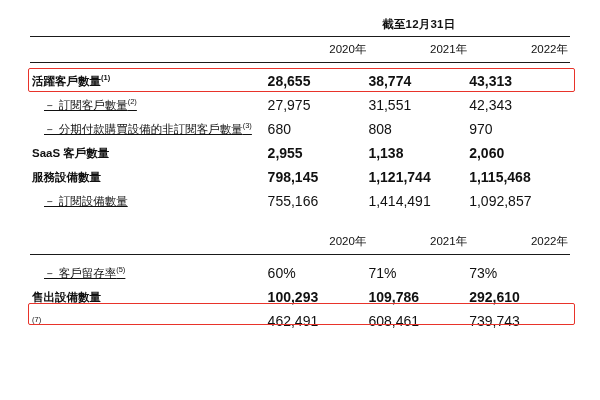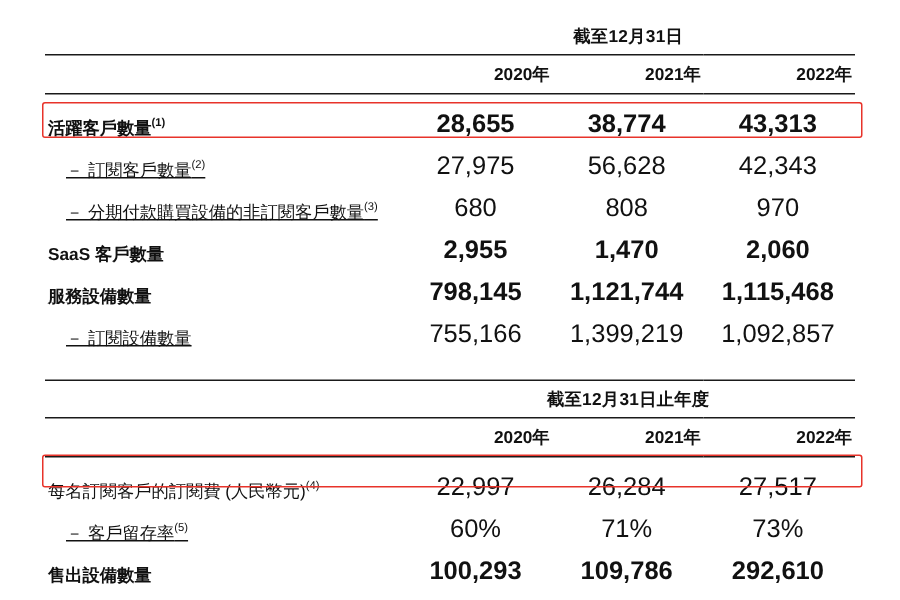--- a/index.html
+++ b/index.html
@@ -46,36 +46,36 @@
 
   .hdr-span {
     text-align: center;
     font-weight: bold;
     font-size: 11.5px;
     padding: 5px 0 4px 0;
     letter-spacing: 0.2px;
   }
   .hdr-year {
     text-align: right;
-    font-weight: bold;
+    font-weight: normal;
     font-size: 11.5px;
     padding: 5px 2px 5px 0;
   }
 
   .lbl {
     font-size: 11.5px;
     padding: 4px 0 4px 2px;
     white-space: nowrap;
     margin-left: 28px;
   }
   .lbl.bold { font-weight: bold; }
   .lbl.indent { padding-left: 14px; text-decoration: underline; }
   .num {
-    text-align: center;
-    font-size: 17px;
+    text-align: left;
+    font-size: 14px;
     padding: 4px 2px 4px 0;
     font-variant-numeric: tabular-nums;
   }
   .num.bold { font-weight: bold; }
   sup {
     font-size: 7.5px;
     vertical-align: super;
     line-height: 0;
   }
 
@@ -119,87 +119,77 @@
       <tr>
         <td class="lbl bold"><span>活躍客戶數量</span><sup>(1)</sup></td>
         <td class="num bold">28,655</td>
         <td class="num bold">38,774</td>
         <td class="num bold">43,313</td>
       </tr>
 
       <tr>
         <td class="lbl indent"><span>－ 訂閱客戶數量</span><sup>(2)</sup></td>
         <td class="num">27,975</td>
-        <td class="num">56,628</td>
+        <td class="num">31,551</td>
         <td class="num">42,343</td>
       </tr>
 
       <tr>
         <td class="lbl indent"><span>－ 分期付款購買設備的非訂閱客戶數量</span><sup>(3)</sup></td>
         <td class="num">680</td>
         <td class="num">808</td>
         <td class="num">970</td>
       </tr>
 
       <tr>
         <td class="lbl bold"><span>SaaS 客戶數量</span></td>
         <td class="num bold">2,955</td>
-        <td class="num bold">1,470</td>
+        <td class="num bold">1,138</td>
         <td class="num bold">2,060</td>
       </tr>
 
       <tr>
         <td class="lbl bold"><span>服務設備數量</span></td>
         <td class="num bold">798,145</td>
         <td class="num bold">1,121,744</td>
         <td class="num bold">1,115,468</td>
       </tr>
 
       <tr>
         <td class="lbl indent"><span>－ 訂閱設備數量</span></td>
         <td class="num">755,166</td>
-        <td class="num">1,399,219</td>
+        <td class="num">1,414,491</td>
         <td class="num">1,092,857</td>
       </tr>
 
 
       <tr class="gap-row">
           <td colspan="4"></td>
         </tr>
     </tbody>
   </table>
 
   <table class="fin">
     <colgroup>
       <col class="c-label">
         <col class="c-num">
         <col class="c-num">
         <col class="c-num">
     </colgroup>
     <tbody>
-      <tr class="rule-top rule-bottom">
-        <td></td>
-        <td class="hdr-span" colspan="3">截至12月31日止年度</td>
-      </tr>
       <tr class="rule-bottom">
         <td></td>
         <td class="hdr-year">2020年</td>
         <td class="hdr-year">2021年</td>
         <td class="hdr-year">2022年</td>
       </tr>
       <tr class="spacer-row">
           <td colspan="4"></td>
         </tr>
 
-      <tr>
-        <td class="lbl"><span>每名訂閱客戶的訂閱費 (人民幣元)</span><sup>(4)</sup></td>
-        <td class="num">22,997</td>
-        <td class="num">26,284</td>
-        <td class="num">27,517</td>
-      </tr>
 
       <tr>
         <td class="lbl indent"><span>－ 客戶留存率</span><sup>(5)</sup></td>
         <td class="num">60%</td>
         <td class="num">71%</td>
         <td class="num">73%</td>
       </tr>
 
 
       <tr>

